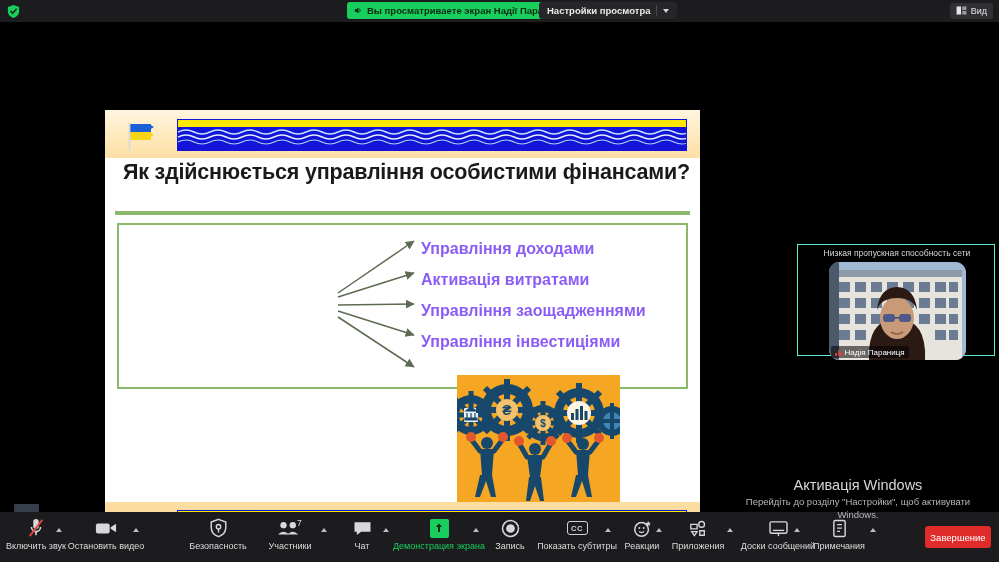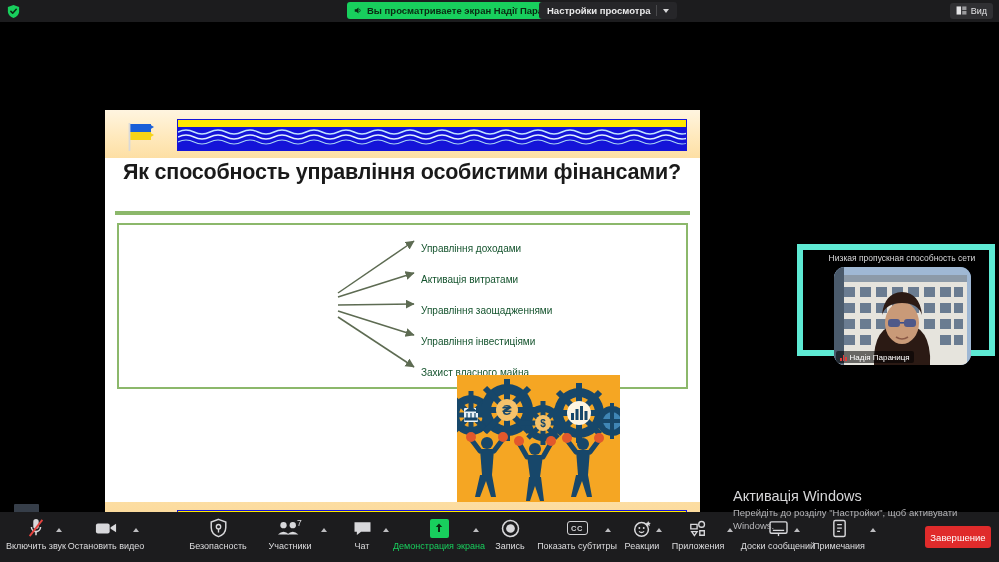--- a/index.html
+++ b/index.html
@@ -100,55 +100,55 @@
   }
   .dg-label {
     position: absolute; left: 85px; top: 46px; width: 135px;
     font-size: 15.5px; font-weight: bold; color: #7d9e5b; line-height: 1.38;
   }
   .dg-items {
     position: absolute; left: 302px; top: 8px; width: 265px;
   }
   .dg-item {
     height: 31px; display: flex; align-items: center;
-    font-size: 10px; font-weight: normal; color: #14532d; white-space: nowrap;
+    font-size: 16px; font-weight: bold; color: #8b5cf6; white-space: nowrap;
   }
   .dg-arrows { position: absolute; left: 215px; top: 6px; }
 
   .gear-pic {
     position: absolute; left: 352px; top: 265px; width: 163px; height: 127px;
     background: #f5a623; overflow: hidden;
   }
 
   
   .ptile {
     position: absolute; left: 797px; top: 222px; width: 198px; height: 112px;
-    background: #000; border: 6px solid #5eead4;
+    background: #000; border: 1px solid #5eead4;
   }
   .bw-label {
     position: absolute; left: 0; top: 3px; width: 198px; text-align: center;
     font-size: 8.5px; color: #d8d8da; white-space: nowrap;
   }
   .pvideo {
     position: absolute; left: 31px; top: 17px; width: 137px; height: 98px;
     overflow: hidden; background: #6b8ab0; border-radius: 11px;
   }
   .name-badge {
     position: absolute; left: 2px; bottom: 2px; height: 12px;
     display: flex; align-items: center; gap: 3px; padding: 0 4px;
     background: rgba(0,0,0,0.55); border-radius: 2px;
     color: #fff; font-size: 8px; white-space: nowrap;
   }
   .mic-bars { display: flex; align-items: flex-end; gap: 1px; height: 7px; }
   .mic-bars i { display: block; width: 1.5px; background: #e23b3b; }
 
   
   .watermark {
-    position: absolute; left: 733px; top: 466px; width: 250px;
-    color: #c9c9cb; z-index: 5; pointer-events: none;
+    position: absolute; left: 733px; top: 455px; width: 250px;
+    color: #c9c9cb; z-index: 5; pointer-events: none; text-align: center;
   }
   .wm-t { font-size: 14.5px; color: #d7d7d9; margin-bottom: 3px; }
   .wm-s { font-size: 9.5px; color: #b6b6b9; line-height: 1.35; }
 
   
   .toolbar {
     position: absolute; left: 0; top: 512px; width: 999px; height: 50px;
     background: #1c1c1e;
   }
   .tb-item {
@@ -261,21 +261,21 @@
                      t16 0 t16 0 t16 0 t16 0 t16 0 t16 0 t16 0 t16 0 t16 0 t16 0" stroke="#bfe4ff" stroke-width="1.4" fill="none"></path>
             <path d="M0 17 q8 -4 16 0 t16 0 t16 0 t16 0 t16 0 t16 0 t16 0 t16 0 t16 0 t16 0
                      t16 0 t16 0 t16 0 t16 0 t16 0 t16 0 t16 0 t16 0 t16 0 t16 0 t16 0 t16 0
                      t16 0 t16 0 t16 0 t16 0 t16 0 t16 0 t16 0 t16 0 t16 0 t16 0" stroke="#dff0ff" stroke-width="1.4" fill="none"></path>
             <path d="M0 22 q8 -4 16 0 t16 0 t16 0 t16 0 t16 0 t16 0 t16 0 t16 0 t16 0 t16 0
                      t16 0 t16 0 t16 0 t16 0 t16 0 t16 0 t16 0 t16 0 t16 0 t16 0 t16 0 t16 0
                      t16 0 t16 0 t16 0 t16 0 t16 0 t16 0 t16 0 t16 0 t16 0 t16 0" stroke="#a9d4f5" stroke-width="1.2" fill="none"></path>
           </svg>
         </div>
 
-        <div class="slide-title">Як способность управління особистими фінансами?</div>
+        <div class="slide-title">Як здійснюється управління особистими фінансами?</div>
         <div class="title-rule"></div>
 
         <div class="diagram">
 
 
           <div class="dg-arrows">
             <svg width="90" height="152" viewBox="0 0 90 152">
               <defs>
                 <marker id="ah" markerWidth="7" markerHeight="7" refX="5.6" refY="3" orient="auto">
                   <path d="M0 0 L6 3 L0 6 z" fill="#5d6b52"></path>
@@ -289,21 +289,20 @@
                 <line x1="4" y1="86" x2="80" y2="136"></line>
               </g>
             </svg>
           </div>
 
           <div class="dg-items">
             <div class="dg-item">Управління доходами</div>
             <div class="dg-item">Активація витратами</div>
             <div class="dg-item">Управління заощадженнями</div>
             <div class="dg-item">Управління інвестиціями</div>
-            <div class="dg-item">Захист власного майна</div>
           </div>
         </div>
 
         <div class="gear-pic">
           <svg width="163" height="127" viewBox="0 0 163 127">
             <g fill="#1c4f73">
 
               <g transform="translate(14,40)">
                 <circle r="20" fill="#17476a"></circle>
                   <circle r="12" fill="#f5a623"></circle>

